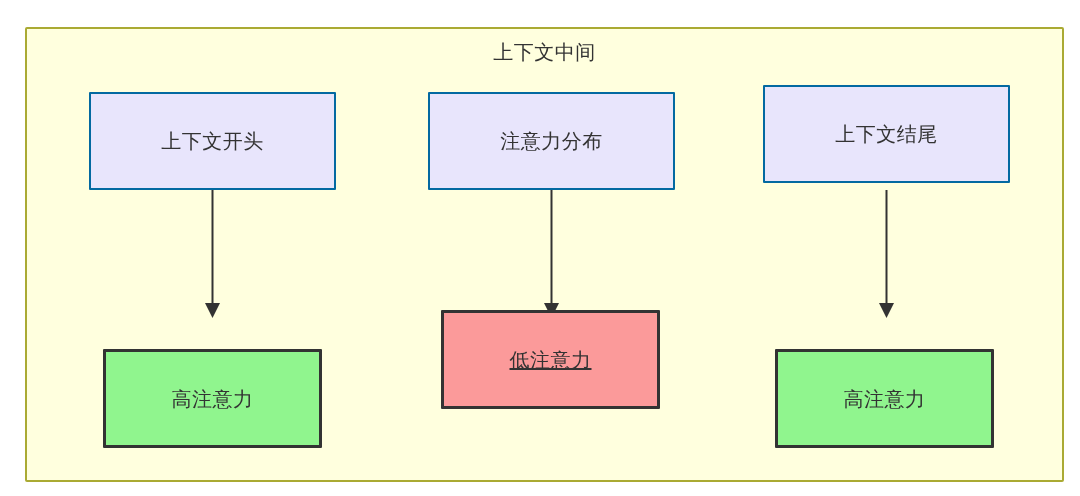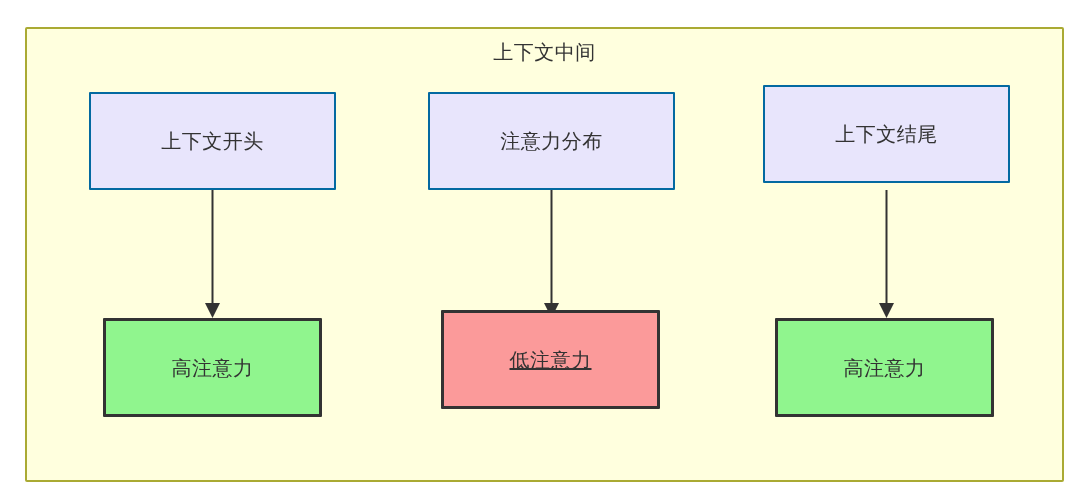--- a/index.html
+++ b/index.html
@@ -65,21 +65,21 @@
     width: 247px;
     height: 98px;
     border-radius: 1px;
   }
   .node-attention {
     width: 219px;
     height: 99px;
     border: 3px solid #333333;
     border-radius: 1px;
   }
-  .fill-high { background: #90f58e; }
+  .fill-high { background: #90f58e; margin-top: 31px; }
   .fill-low  { background: #fb9a9a; }
 
   
   .pos-top-left   { left: 89px;  top: 92px; }
   .pos-top-mid    { left: 428px; top: 92px; }
   .pos-top-right  { left: 763px; top: 85px; }
   
   .pos-bot-left   { left: 103px; top: 318px; }
   .pos-bot-mid    { left: 441px; top: 310px; text-decoration: underline; }
   .pos-bot-right  { left: 775px; top: 318px; }

